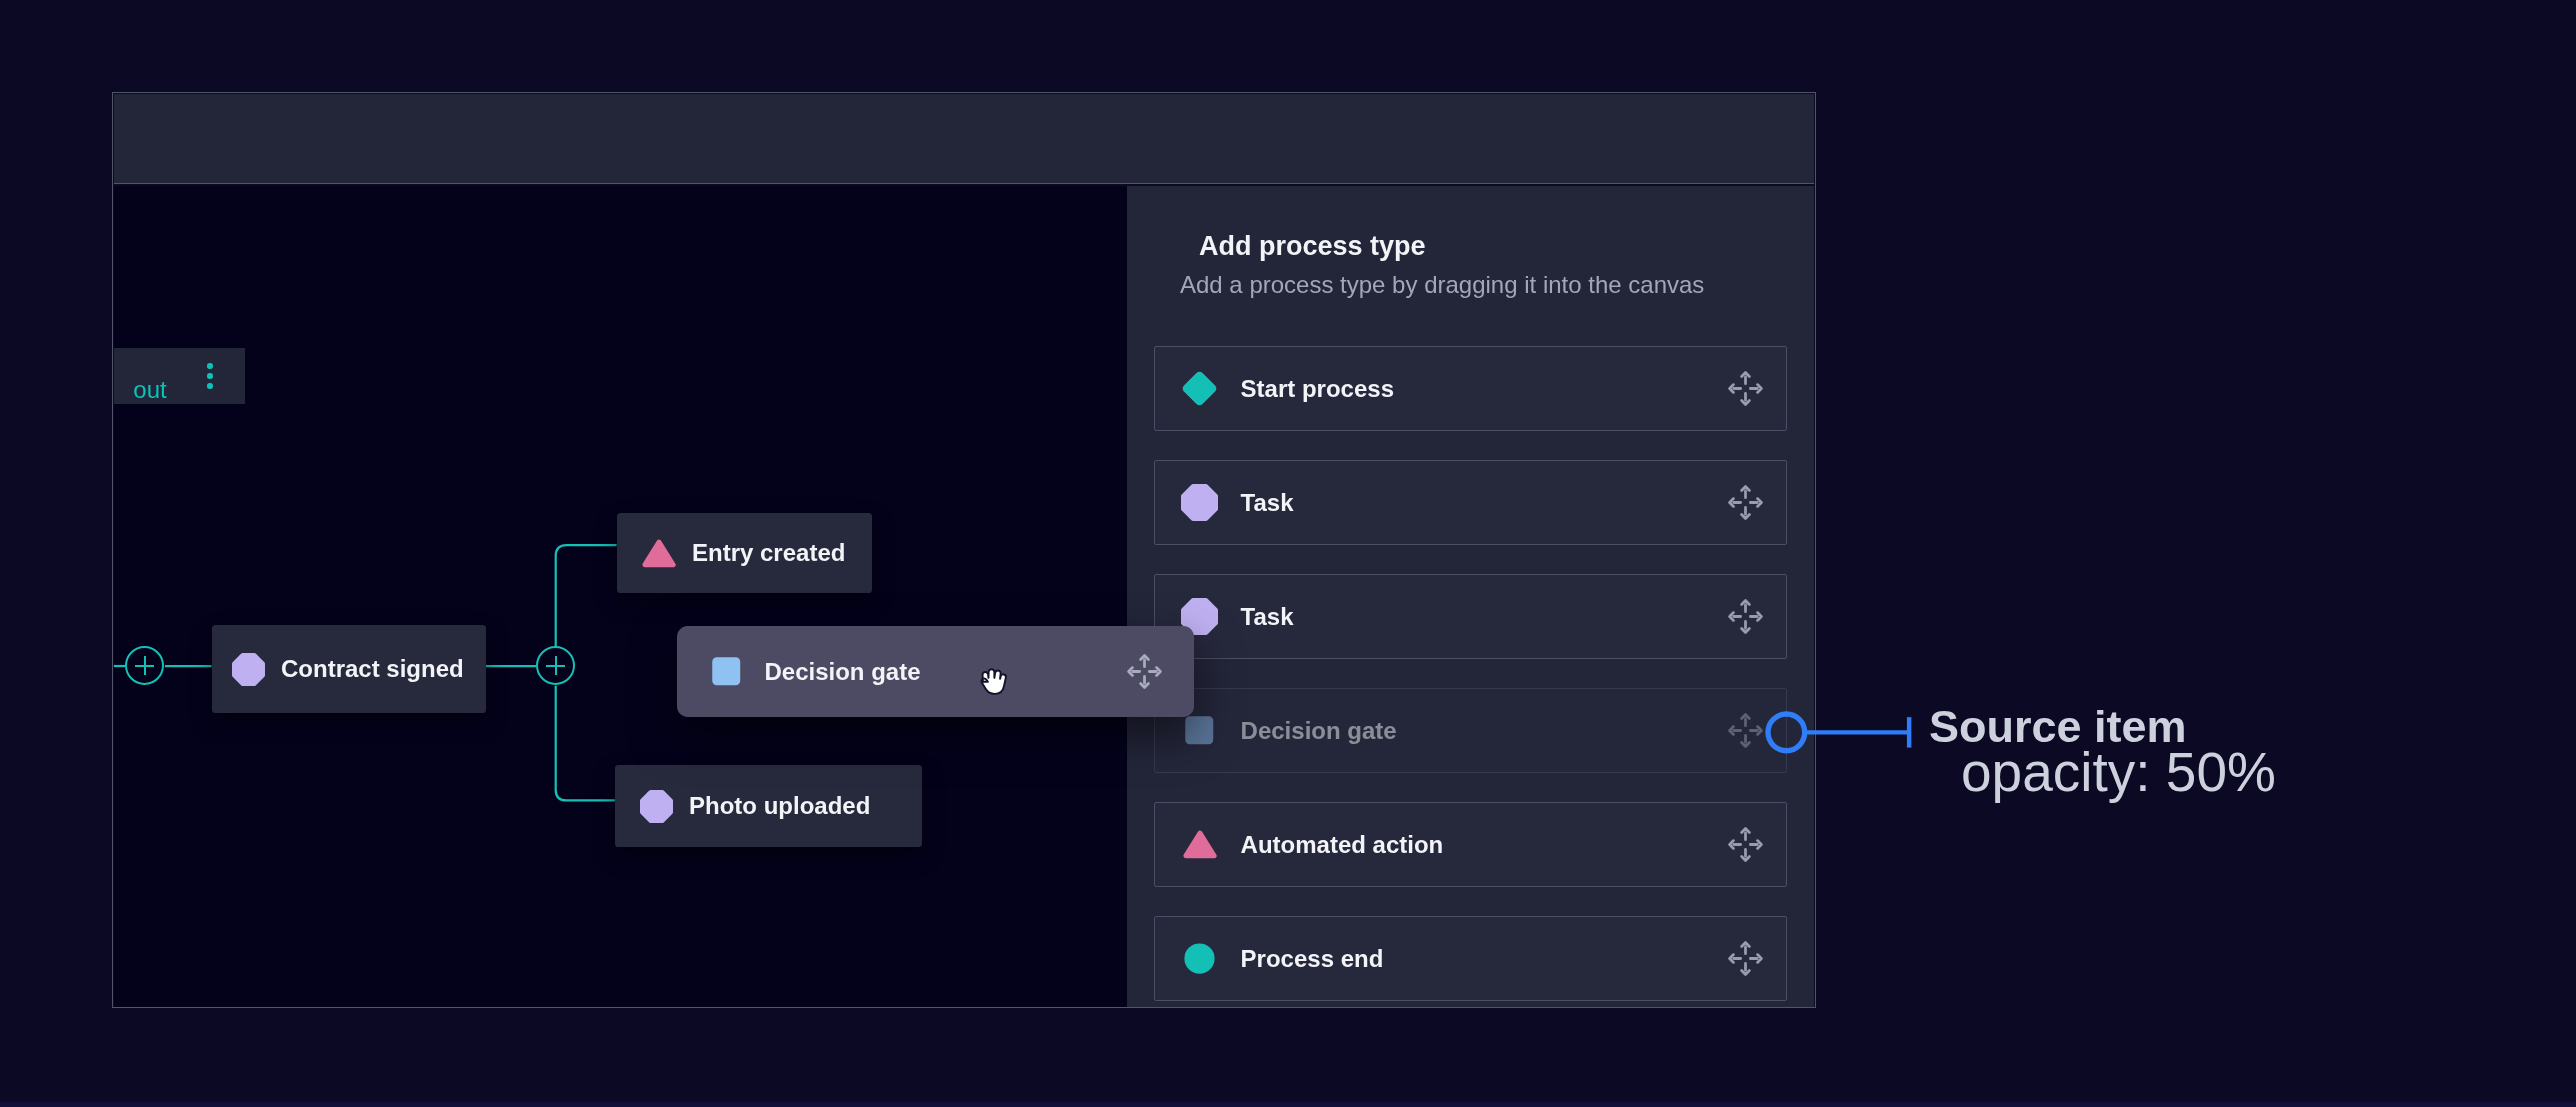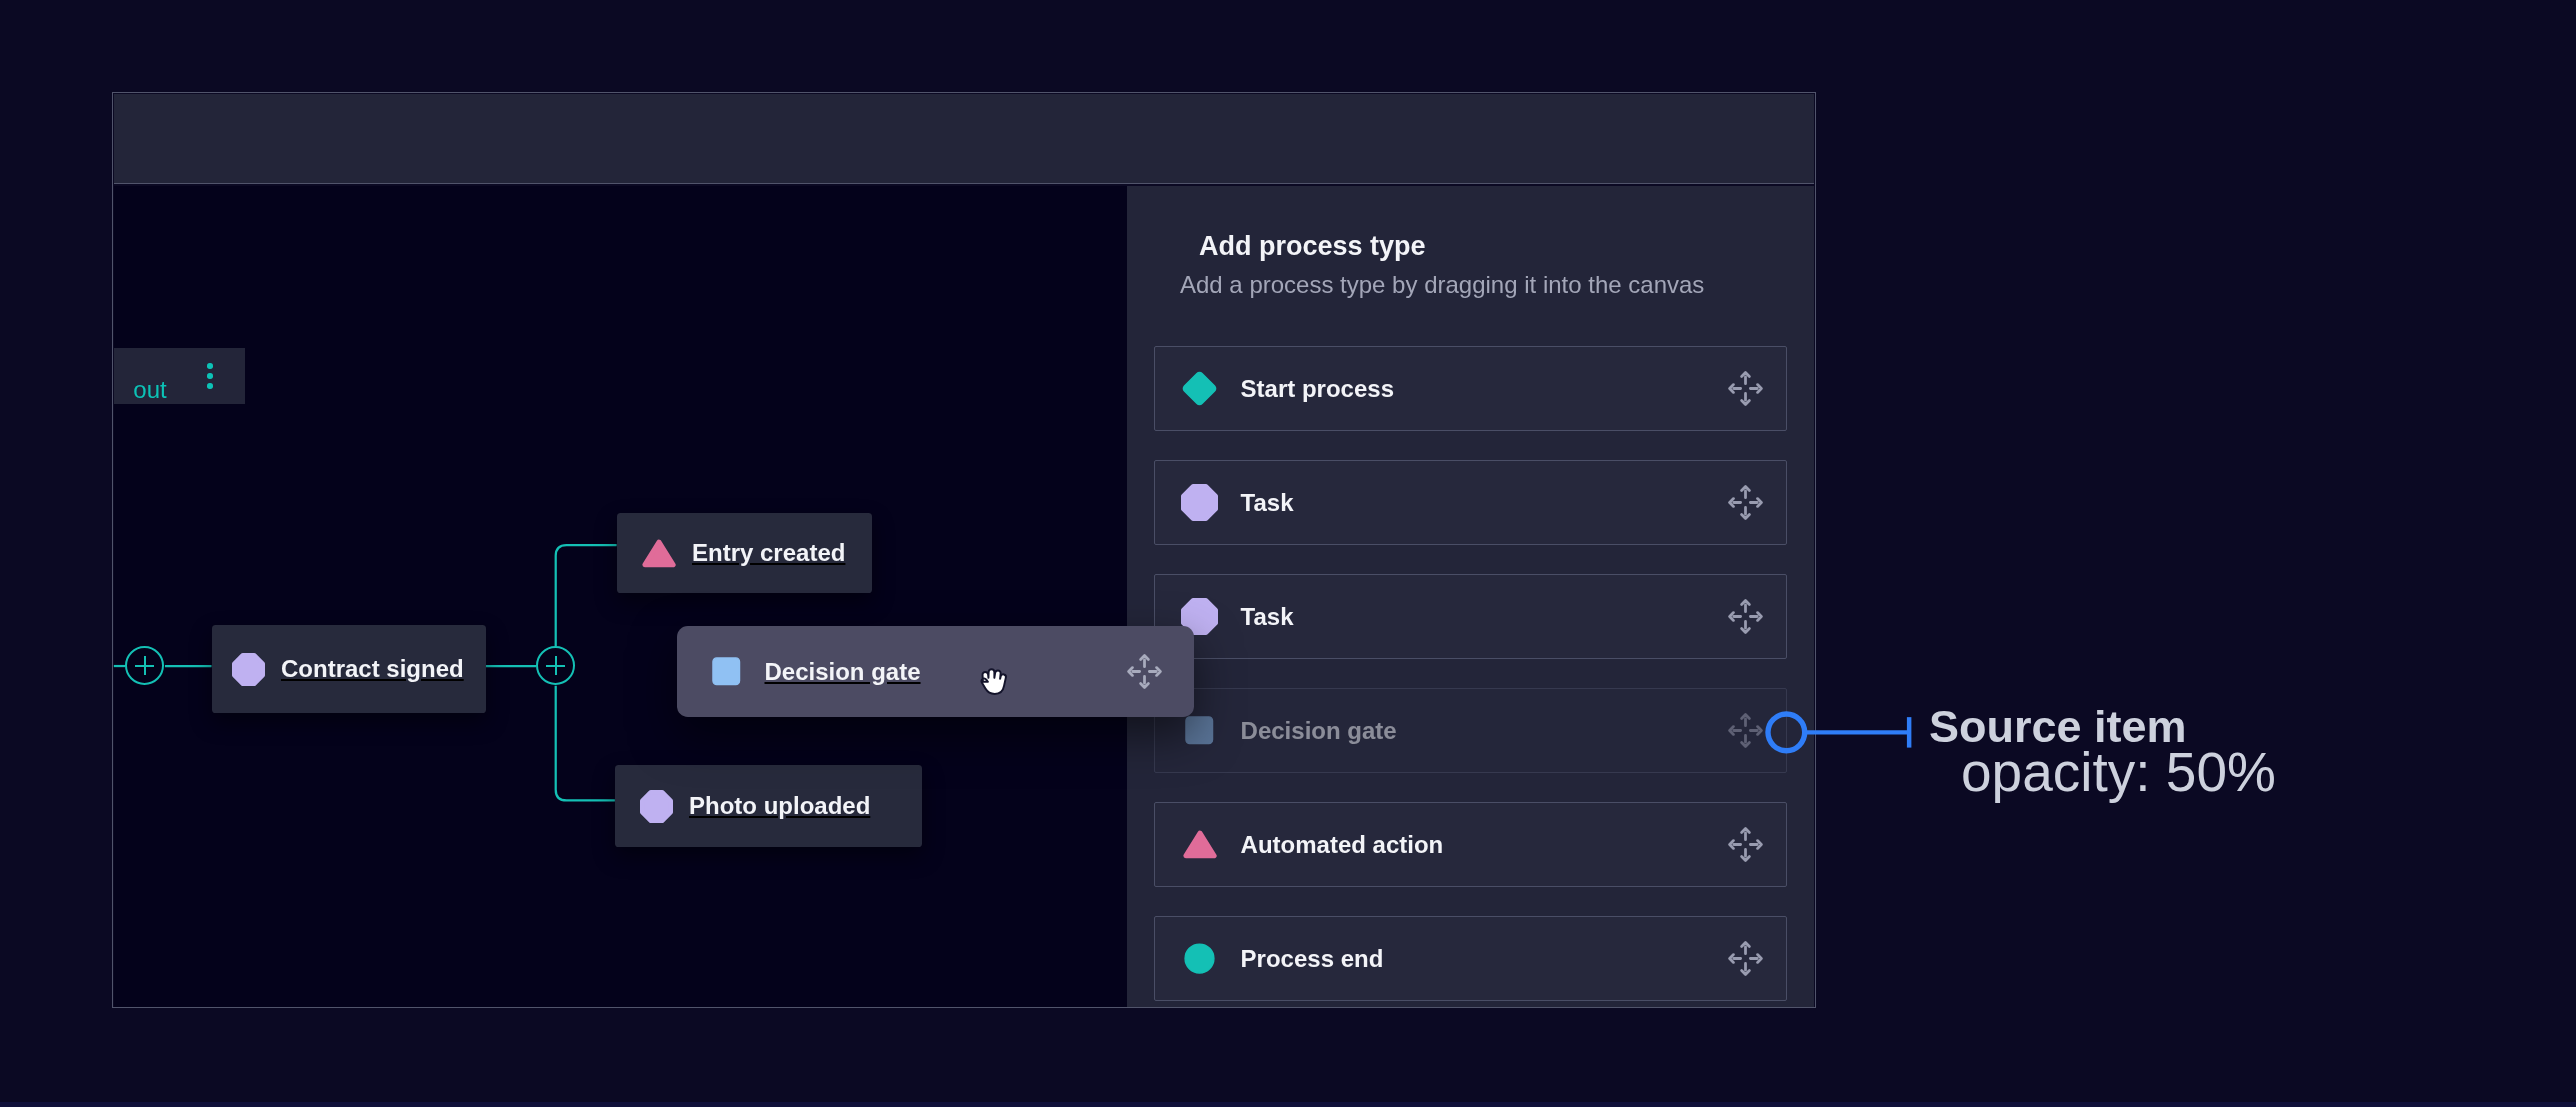--- a/index.html
+++ b/index.html
@@ -34,21 +34,21 @@
   
   .ovf-btn{left:114px;top:348px;width:72px;height:56px;background:var(--surface_bg);
     color:var(--toolbar_teal);font-size:24px;display:flex;align-items:flex-end;justify-content:center;z-index:4;}
   .kebab-btn{left:175px;top:348px;width:70px;height:56px;background:var(--surface_bg);
     display:flex;align-items:center;justify-content:center;z-index:4;}
   .kebab-dots{display:flex;flex-direction:column;gap:4.5px;}
   .kebab-dots i{width:5.4px;height:5.4px;border-radius:50%;background:var(--toolbar_teal);}
 
   
   .node{background:var(--node_bg);border-radius:3.6px;display:flex;align-items:center;
-    box-shadow:0 9px 21.5px rgba(0,0,0,.45);z-index:4;padding-left:25px;gap:16px;text-decoration:underline;}
+    box-shadow:0 9px 21.5px rgba(0,0,0,.45);z-index:4;padding-left:25px;gap:16px;}
   .node-label{color:var(--text_primary);font-size:24px;font-weight:bold;white-space:nowrap;}
   .node-contract{left:212px;top:625px;width:274px;height:88px;padding-left:20px;}
   .node-entry{left:617px;top:513px;width:255px;height:80px;}
   .node-photo{left:615px;top:765px;width:307px;height:82px;}
   .node-drag{left:677px;top:626px;width:517px;height:91px;background:var(--drag_bg);
     border-radius:10.8px;box-shadow:0 18px 45px rgba(0,0,0,.5);z-index:5;padding-left:34px;gap:23px;}
 
   
   .shape{flex:0 0 auto;display:block;}
   .fill-purple{fill:var(--purple);stroke:var(--purple);}

